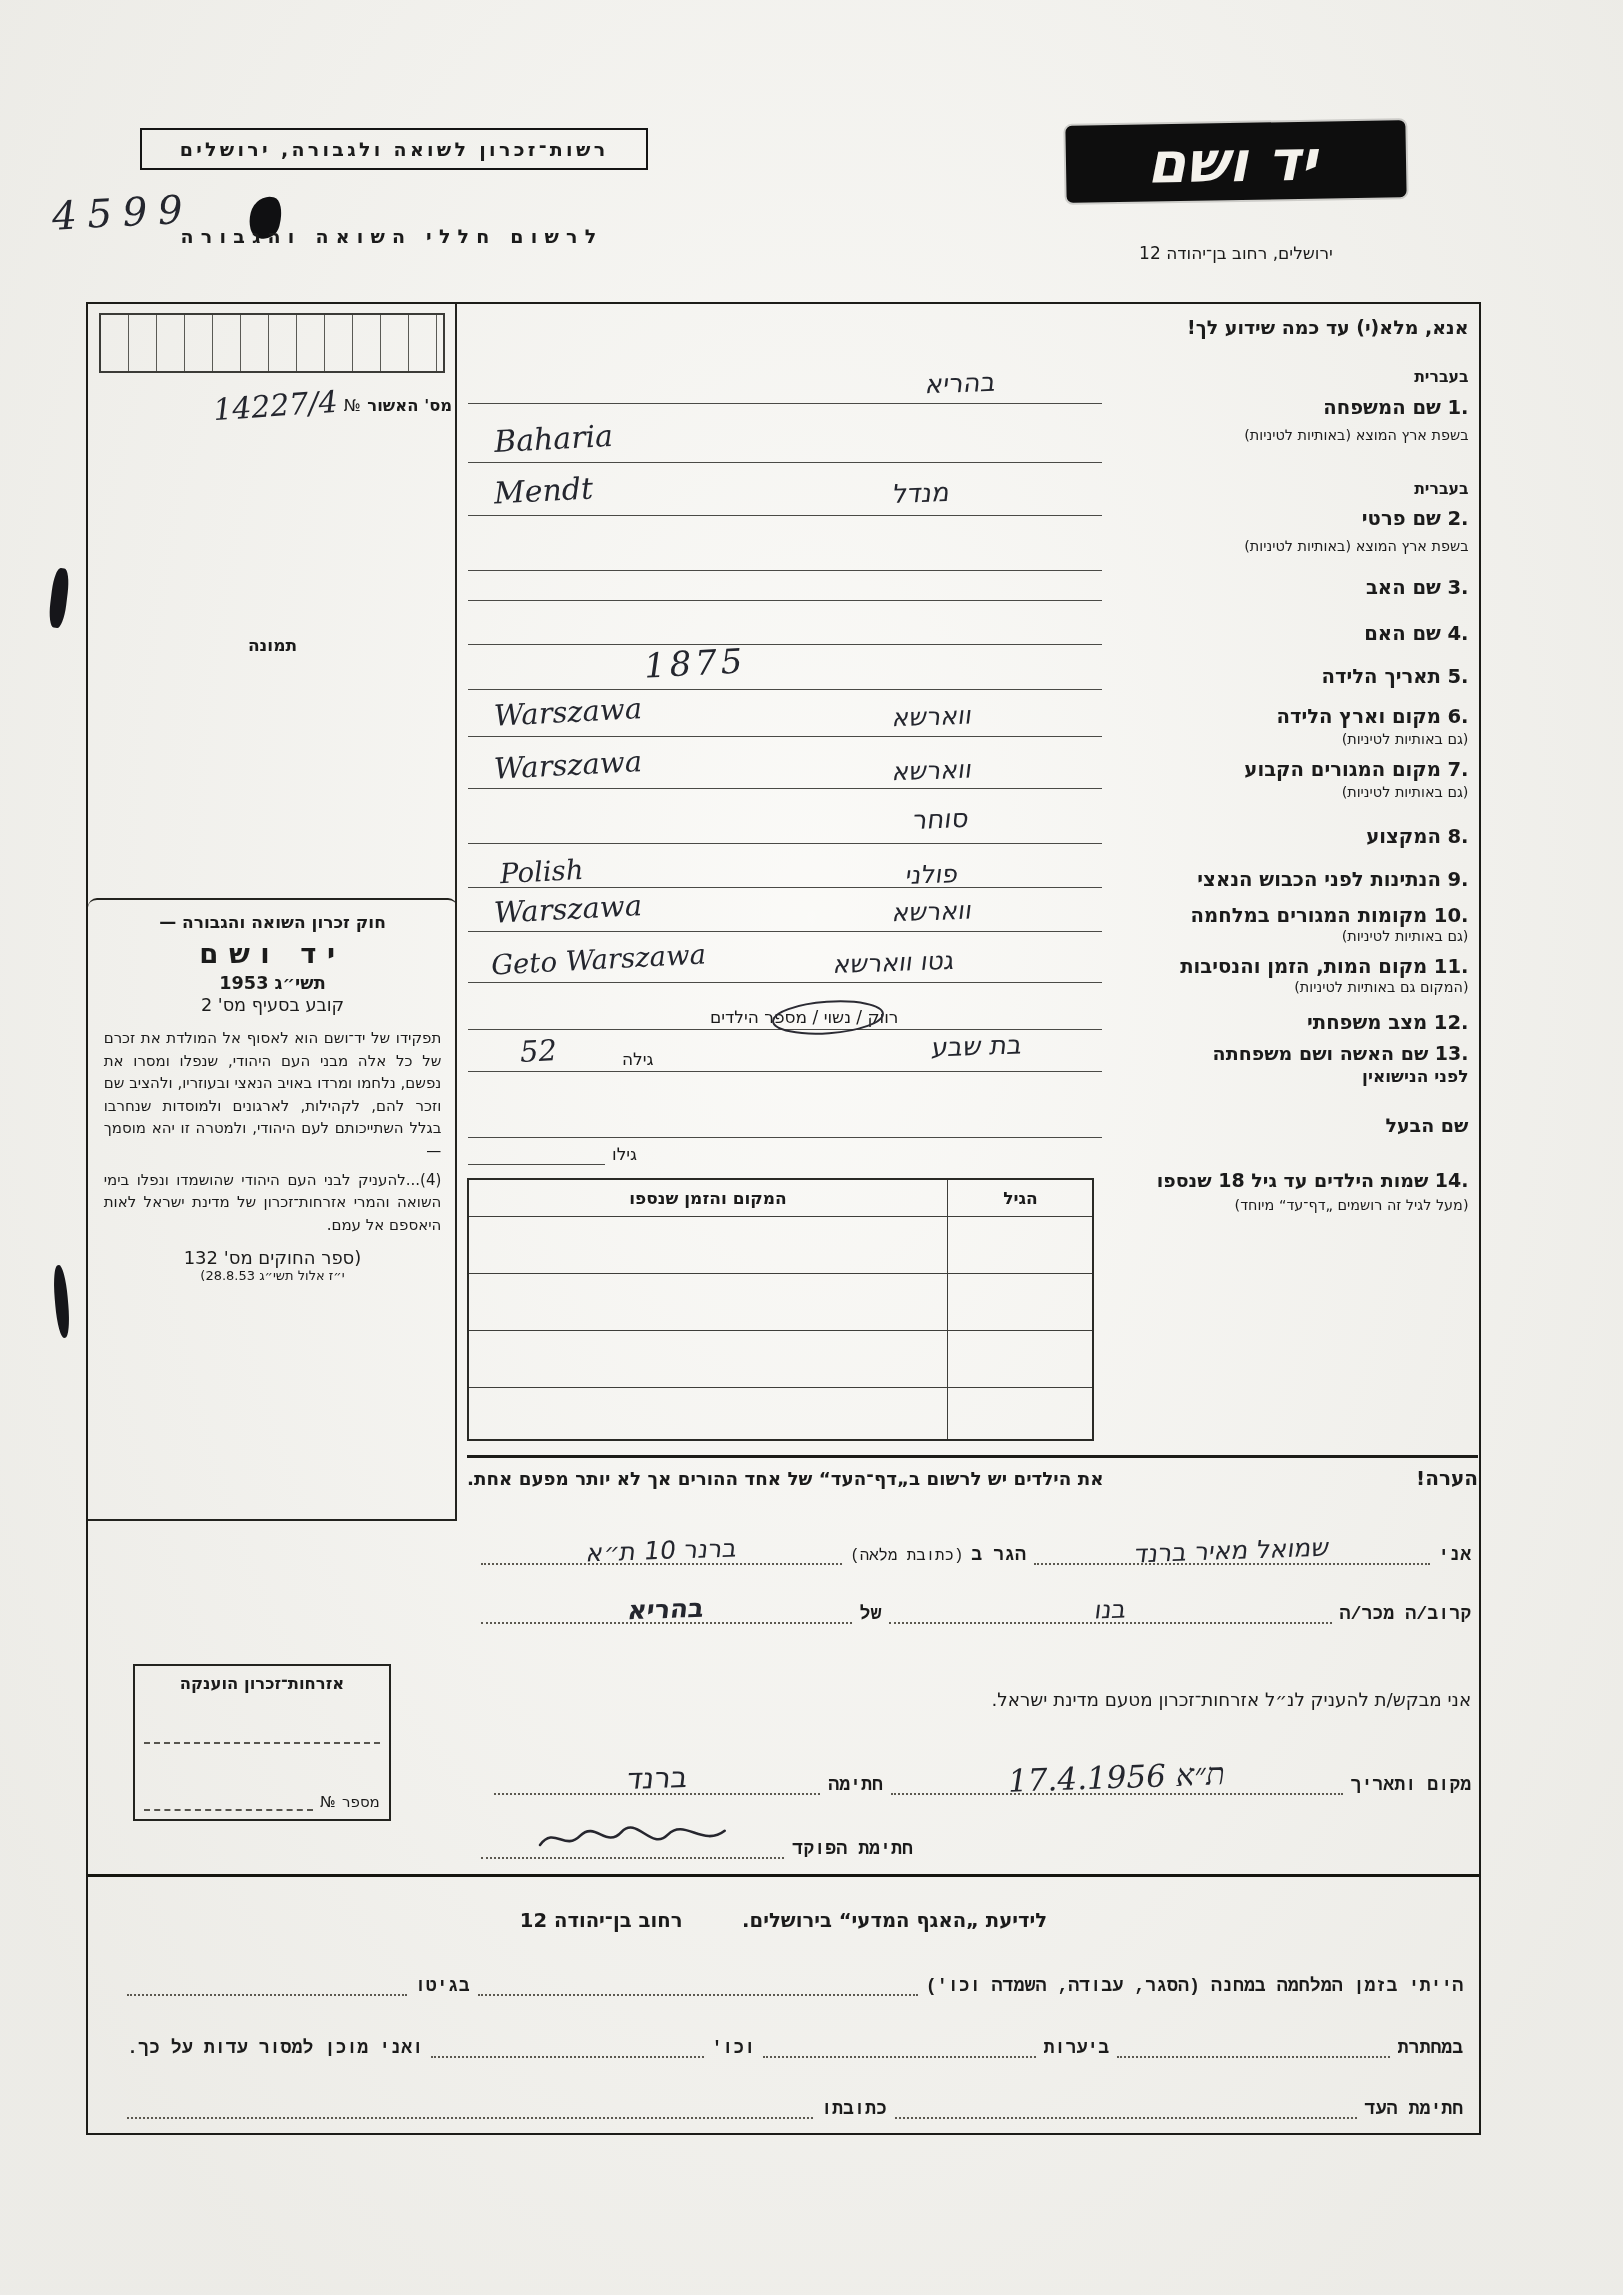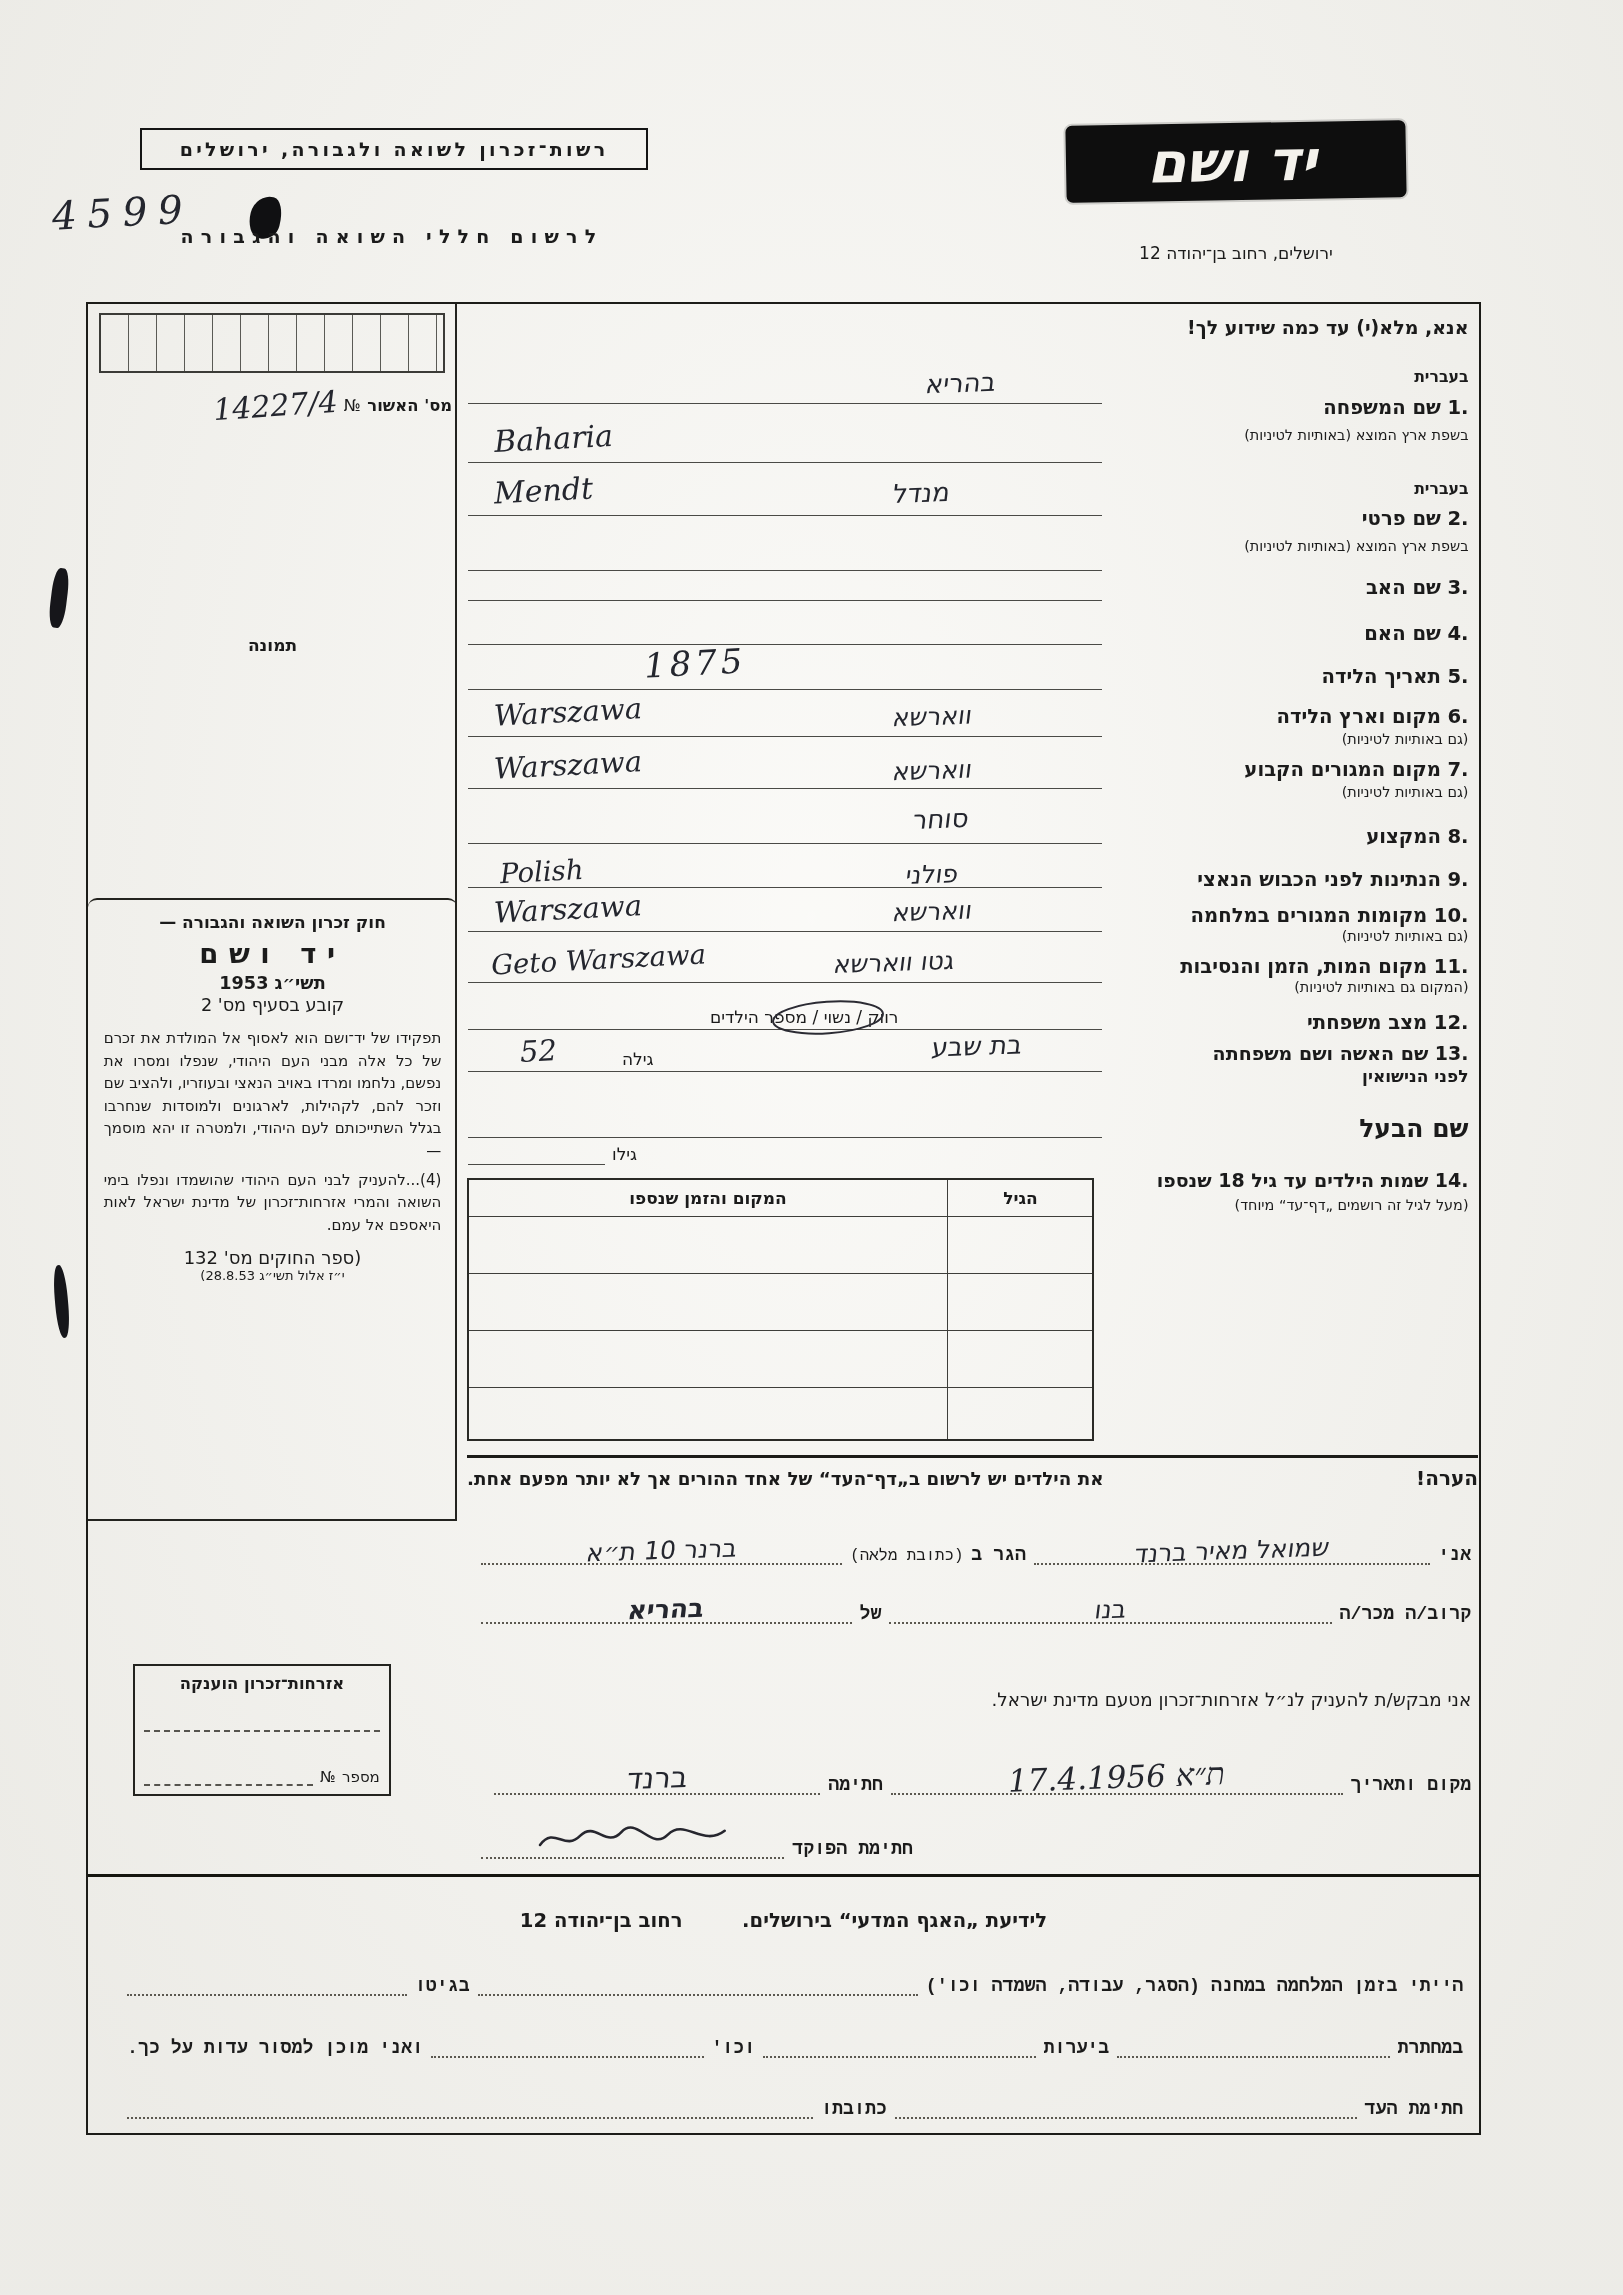--- a/index.html
+++ b/index.html
@@ -88,21 +88,21 @@
         <div class="ctr b" style="font-size:27.5px;letter-spacing:10.5px;margin-top:5.2px;">יד ושם</div>
         <div class="ctr b" style="font-size:17.7px;margin-top:3.9px;">תשי״ג 1953</div>
         <div class="ctr" style="font-size:17.7px;margin-top:2.6px;">קובע בסעיף מס' 2</div>
         <div class="lawbody" style="margin-top:11.8px;">תפקידו של יד־ושם הוא לאסוף אל המולדת את זכרם של כל אלה מבני העם היהודי, שנפלו ומסרו את נפשם, נלחמו ומרדו באויב הנאצי ובעוזריו, ולהציב שם וזכר להם, לקהילות, לארגונים ולמוסדות שנחרבו בגלל השתייכותם לעם היהודי, ולמטרה זו יהא מוסמך —</div>
         <div class="lawbody" style="margin-top:6.5px;">(4)...להעניק לבני העם היהודי שהושמדו ונפלו בימי השואה והמרי אזרחות־זכרון של מדינת ישראל לאות היאספם אל עמם.</div>
         <div class="ctr" style="font-size:18px;margin-top:10.5px;">(ספר החוקים מס' 132</div>
         <div class="ctr" style="font-size:13px;">י״ז אלול תשי״ג 28.8.53)</div>
       </div>
     </div>
 
-    <div class="abs citzbox" style="left:45px;top:1360px;width:258px;height:132px;">
+    <div class="abs citzbox" style="left:45px;top:1360px;width:258px;height:157px;">
       <div class="ctr b" style="font-size:16.4px;">אזרחות־זכרון הוענקה</div>
       <div class="dash"></div>
       <div style="display:flex;align-items:flex-end;gap:6.5px;">
         <span style="font-size:15px;">מספר</span>
         <span style="font-size:15px;">№</span>
         <span class="dash" style="flex:1;"></span>
       </div>
     </div>
 
     <div class="sublbl b" style="top:63px;font-size:15.7px;">בעברית</div>
@@ -210,21 +210,21 @@
     <div class="lbl" style="top:738px;font-size:19px;">
       <span dir="ltr">13.</span>
       <span>שם האשה ושם משפחתה</span>
     </div>
     <div class="sublbl b" style="top:762px;font-size:17px;">לפני הנישואין</div>
     <div class="ln" style="left:380px;width:634px;top:767px;"></div>
     <div class="abs hw-he" style="left:844px;top:727px;font-size:26px;">בת שבע</div>
     <div class="abs" style="left:534px;top:745px;font-size:17px;">גילה</div>
     <div class="abs hw rot" style="left:432px;top:730px;font-size:29px;">52</div>
 
-    <div class="lbl" style="top:810px;font-size:25px;">
+    <div class="lbl" style="top:810px;font-size:19px;">
       <span>שם הבעל</span>
     </div>
     <div class="ln" style="left:380px;width:634px;top:833px;"></div>
     <div class="abs" style="left:524px;top:840px;font-size:17px;">גילו</div>
     <div class="ln-short" style="left:380px;width:137px;top:860px;"></div>
 
     <div class="lbl" style="top:865px;font-size:19px;">
       <span dir="ltr">14.</span>
       <span>שמות הילדים עד גיל 18 שנספו</span>
     </div>

